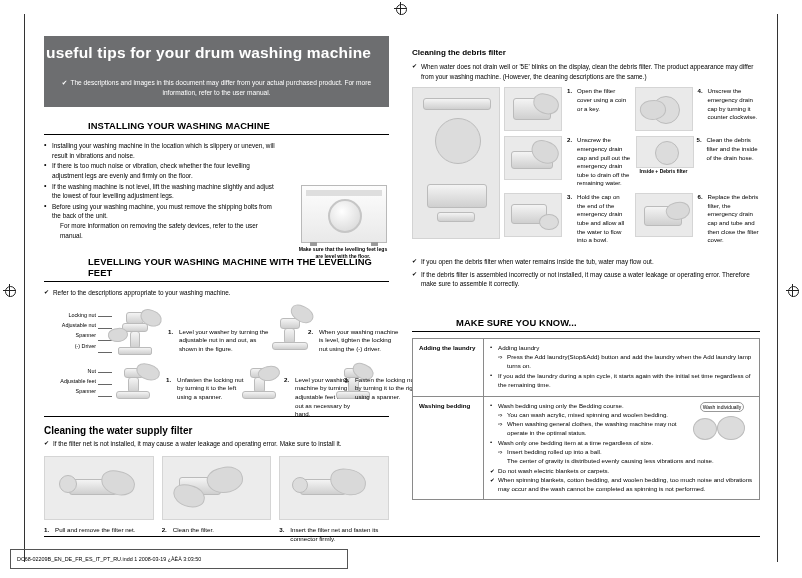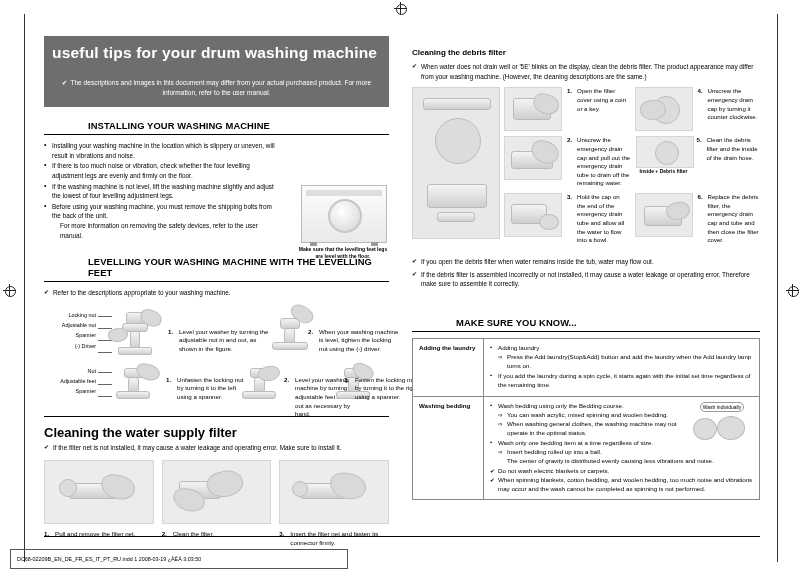--- a/index.html
+++ b/index.html
@@ -25,21 +25,21 @@
 
   
   .col-left { position:absolute; left:44px; top:36px; width:345px; }
   .col-right { position:absolute; left:412px; top:48px; width:348px; }
 
   .title-band {
     background:#6d6e70;
     color:#fff;
     height:34px;
     display:flex; align-items:center;
-    padding-left:8px;
+    padding-left:2px;
     font-size:15.5px;
     font-weight:bold;
     letter-spacing:0.2px;
   }
   .note-band {
     background:#6d6e70;
     color:#fff;
     padding:8px 16px 10px 16px;
     font-size:6.6px;
     line-height:1.45;
@@ -97,21 +97,21 @@
   .step { font-size:6.2px; line-height:1.4; position:relative; padding-left:11px; }
   .step .num { position:absolute; left:0; top:0; font-weight:bold; }
 
   
   .filter-imgs { display:flex; gap:8px; margin-top:8px; }
   .filter-img { width:109px; height:62px; background:#ececec; border:1px solid #d5d5d5; position:relative; overflow:hidden; }
   .filter-cap { font-size:6.2px; line-height:1.4; margin-top:4px; position:relative; padding-left:11px; }
   .filter-cap .num { position:absolute; left:0; top:0; font-weight:bold; }
 
   
-  h3.sub-h { font-size:13px; font-weight:bold; margin:0 0 3px 0; }
+  h3.sub-h { font-size:10px; font-weight:bold; margin:0 0 3px 0; }
   .debris-wrap { display:flex; gap:6px; margin-top:6px; }
   .debris-left { width:86px; }
   .debris-art { width:86px; height:150px; background:#e8e8e8; border:1px solid #d3d3d3; position:relative; }
   .debris-mid { flex:1; }
   .drow { display:flex; gap:5px; margin-bottom:5px; }
   .dimg { width:56px; height:42px; background:#eaeaea; border:1px solid #d5d5d5; position:relative; overflow:hidden; }
   .dtxt { font-size:6.1px; line-height:1.42; flex:1; position:relative; padding-left:10px; }
   .dtxt .num { position:absolute; left:0; top:0; font-weight:bold; }
 
   

